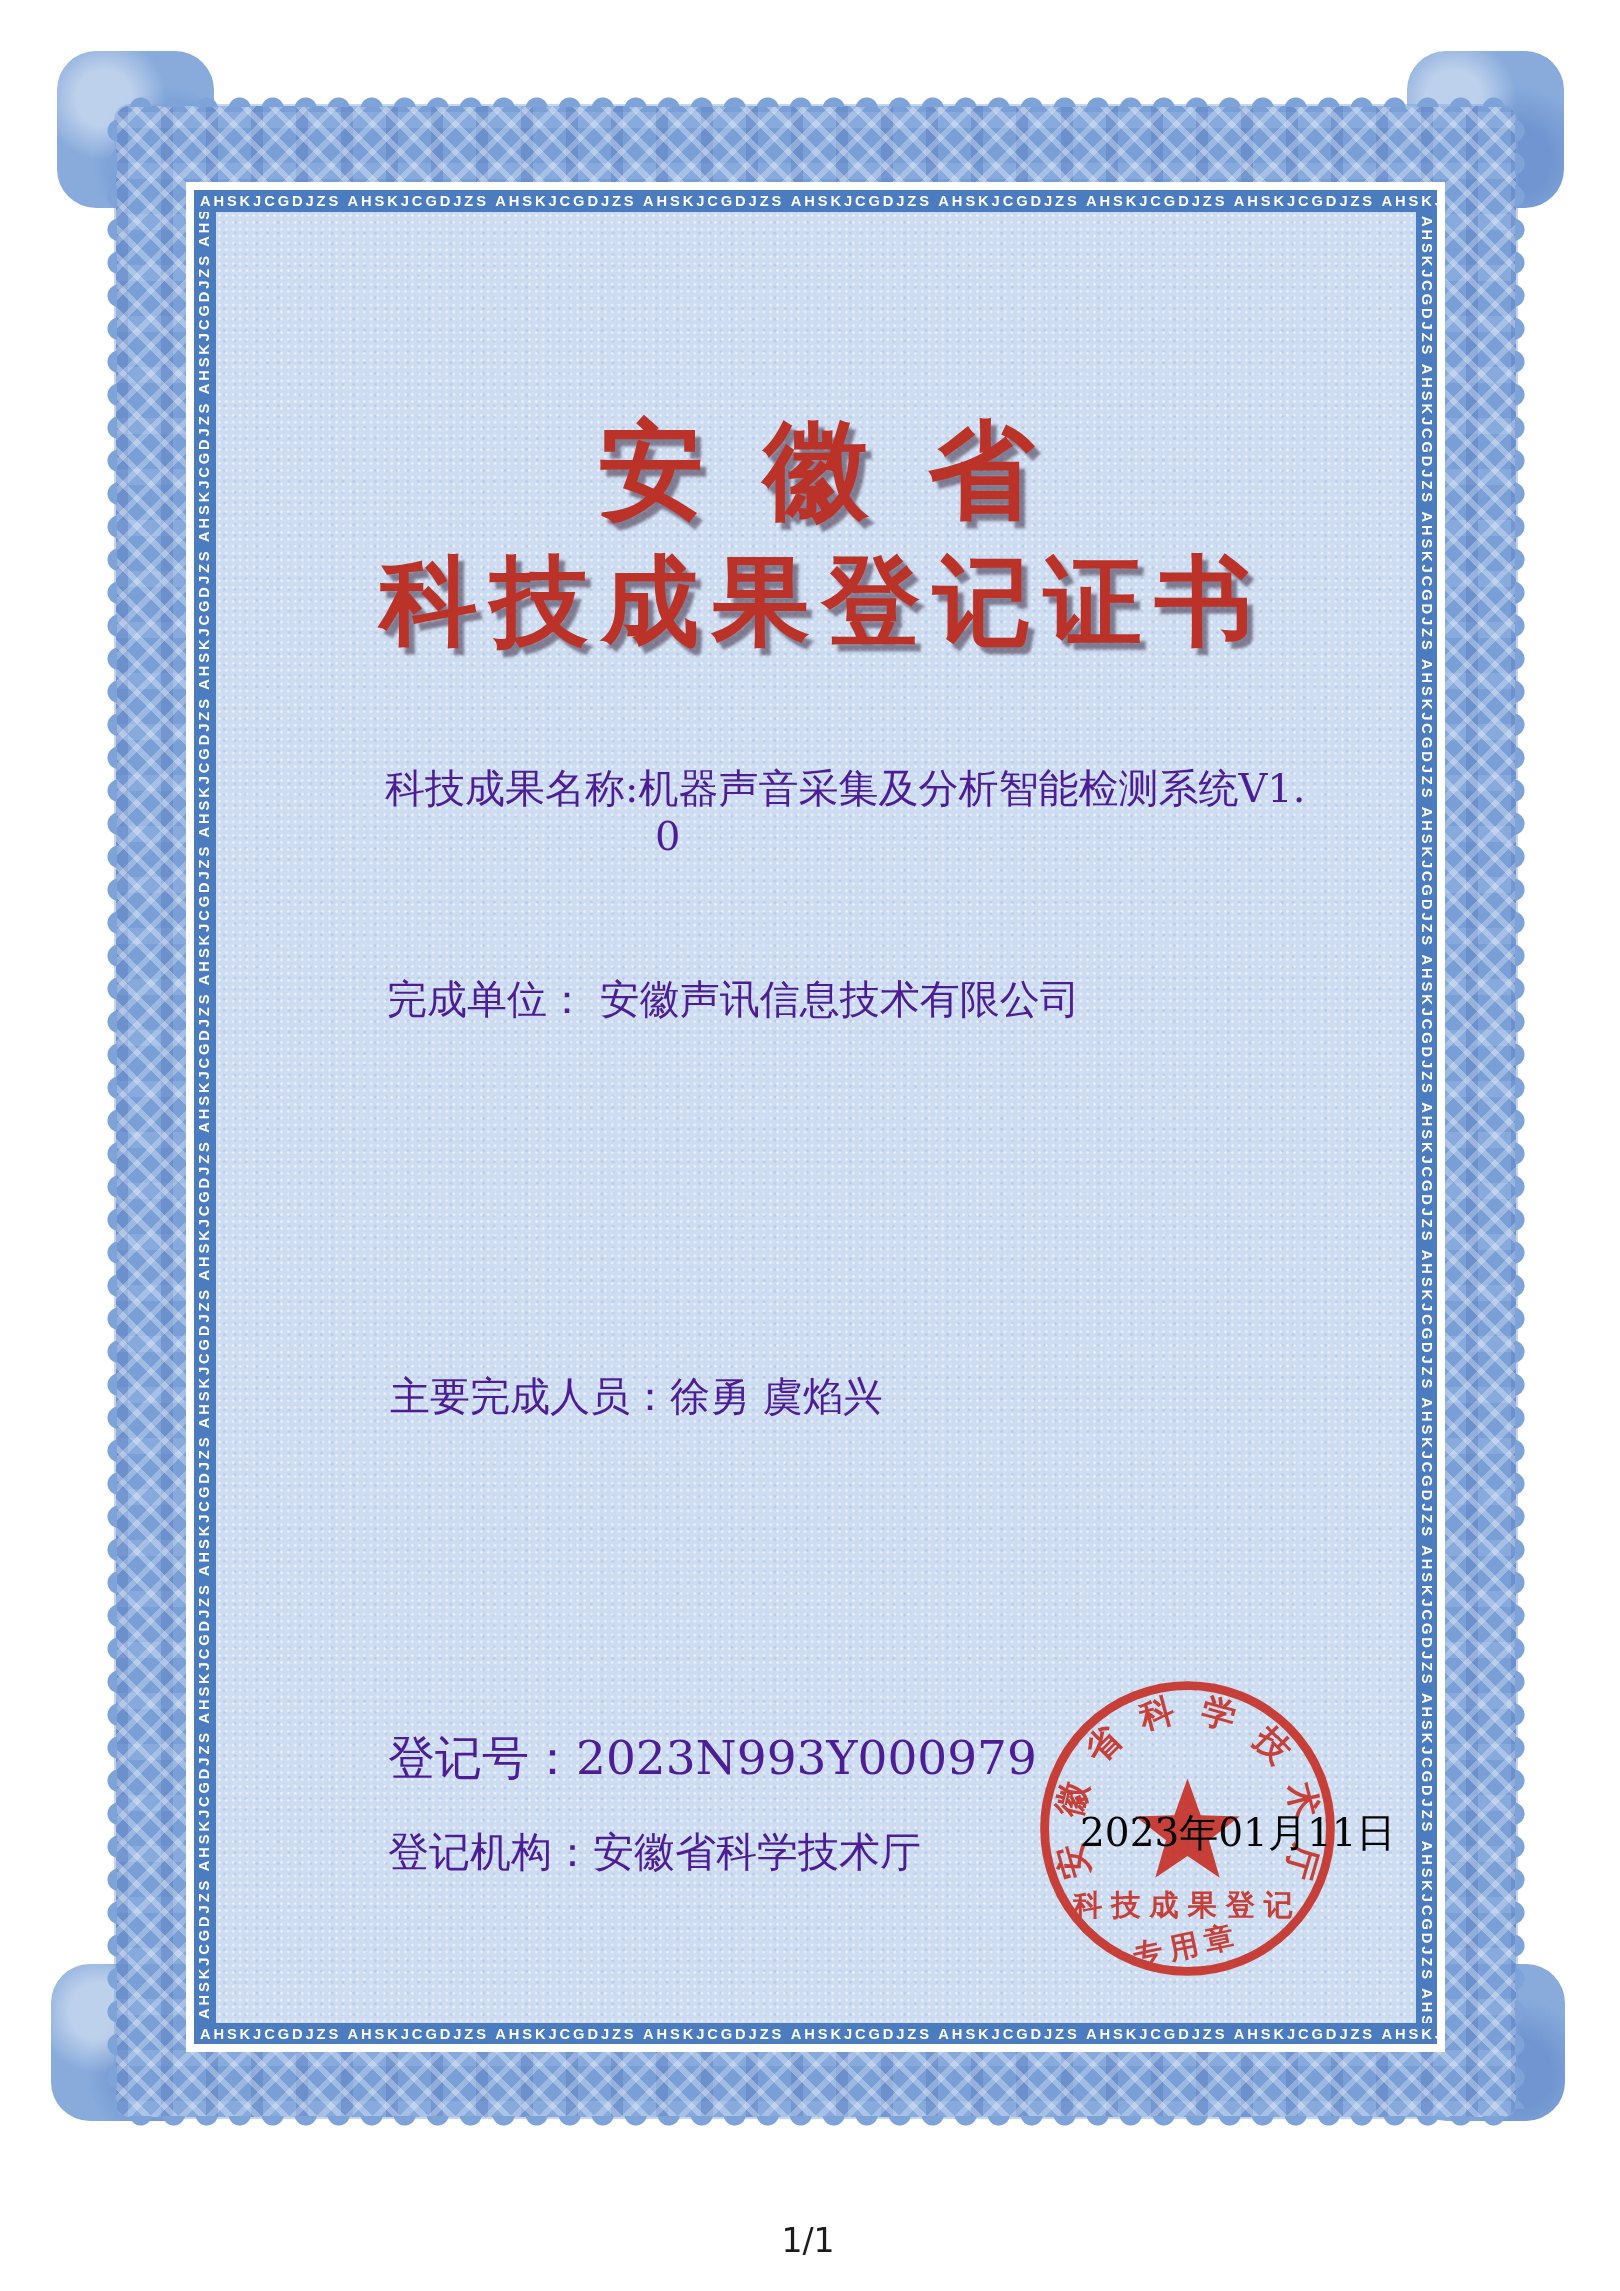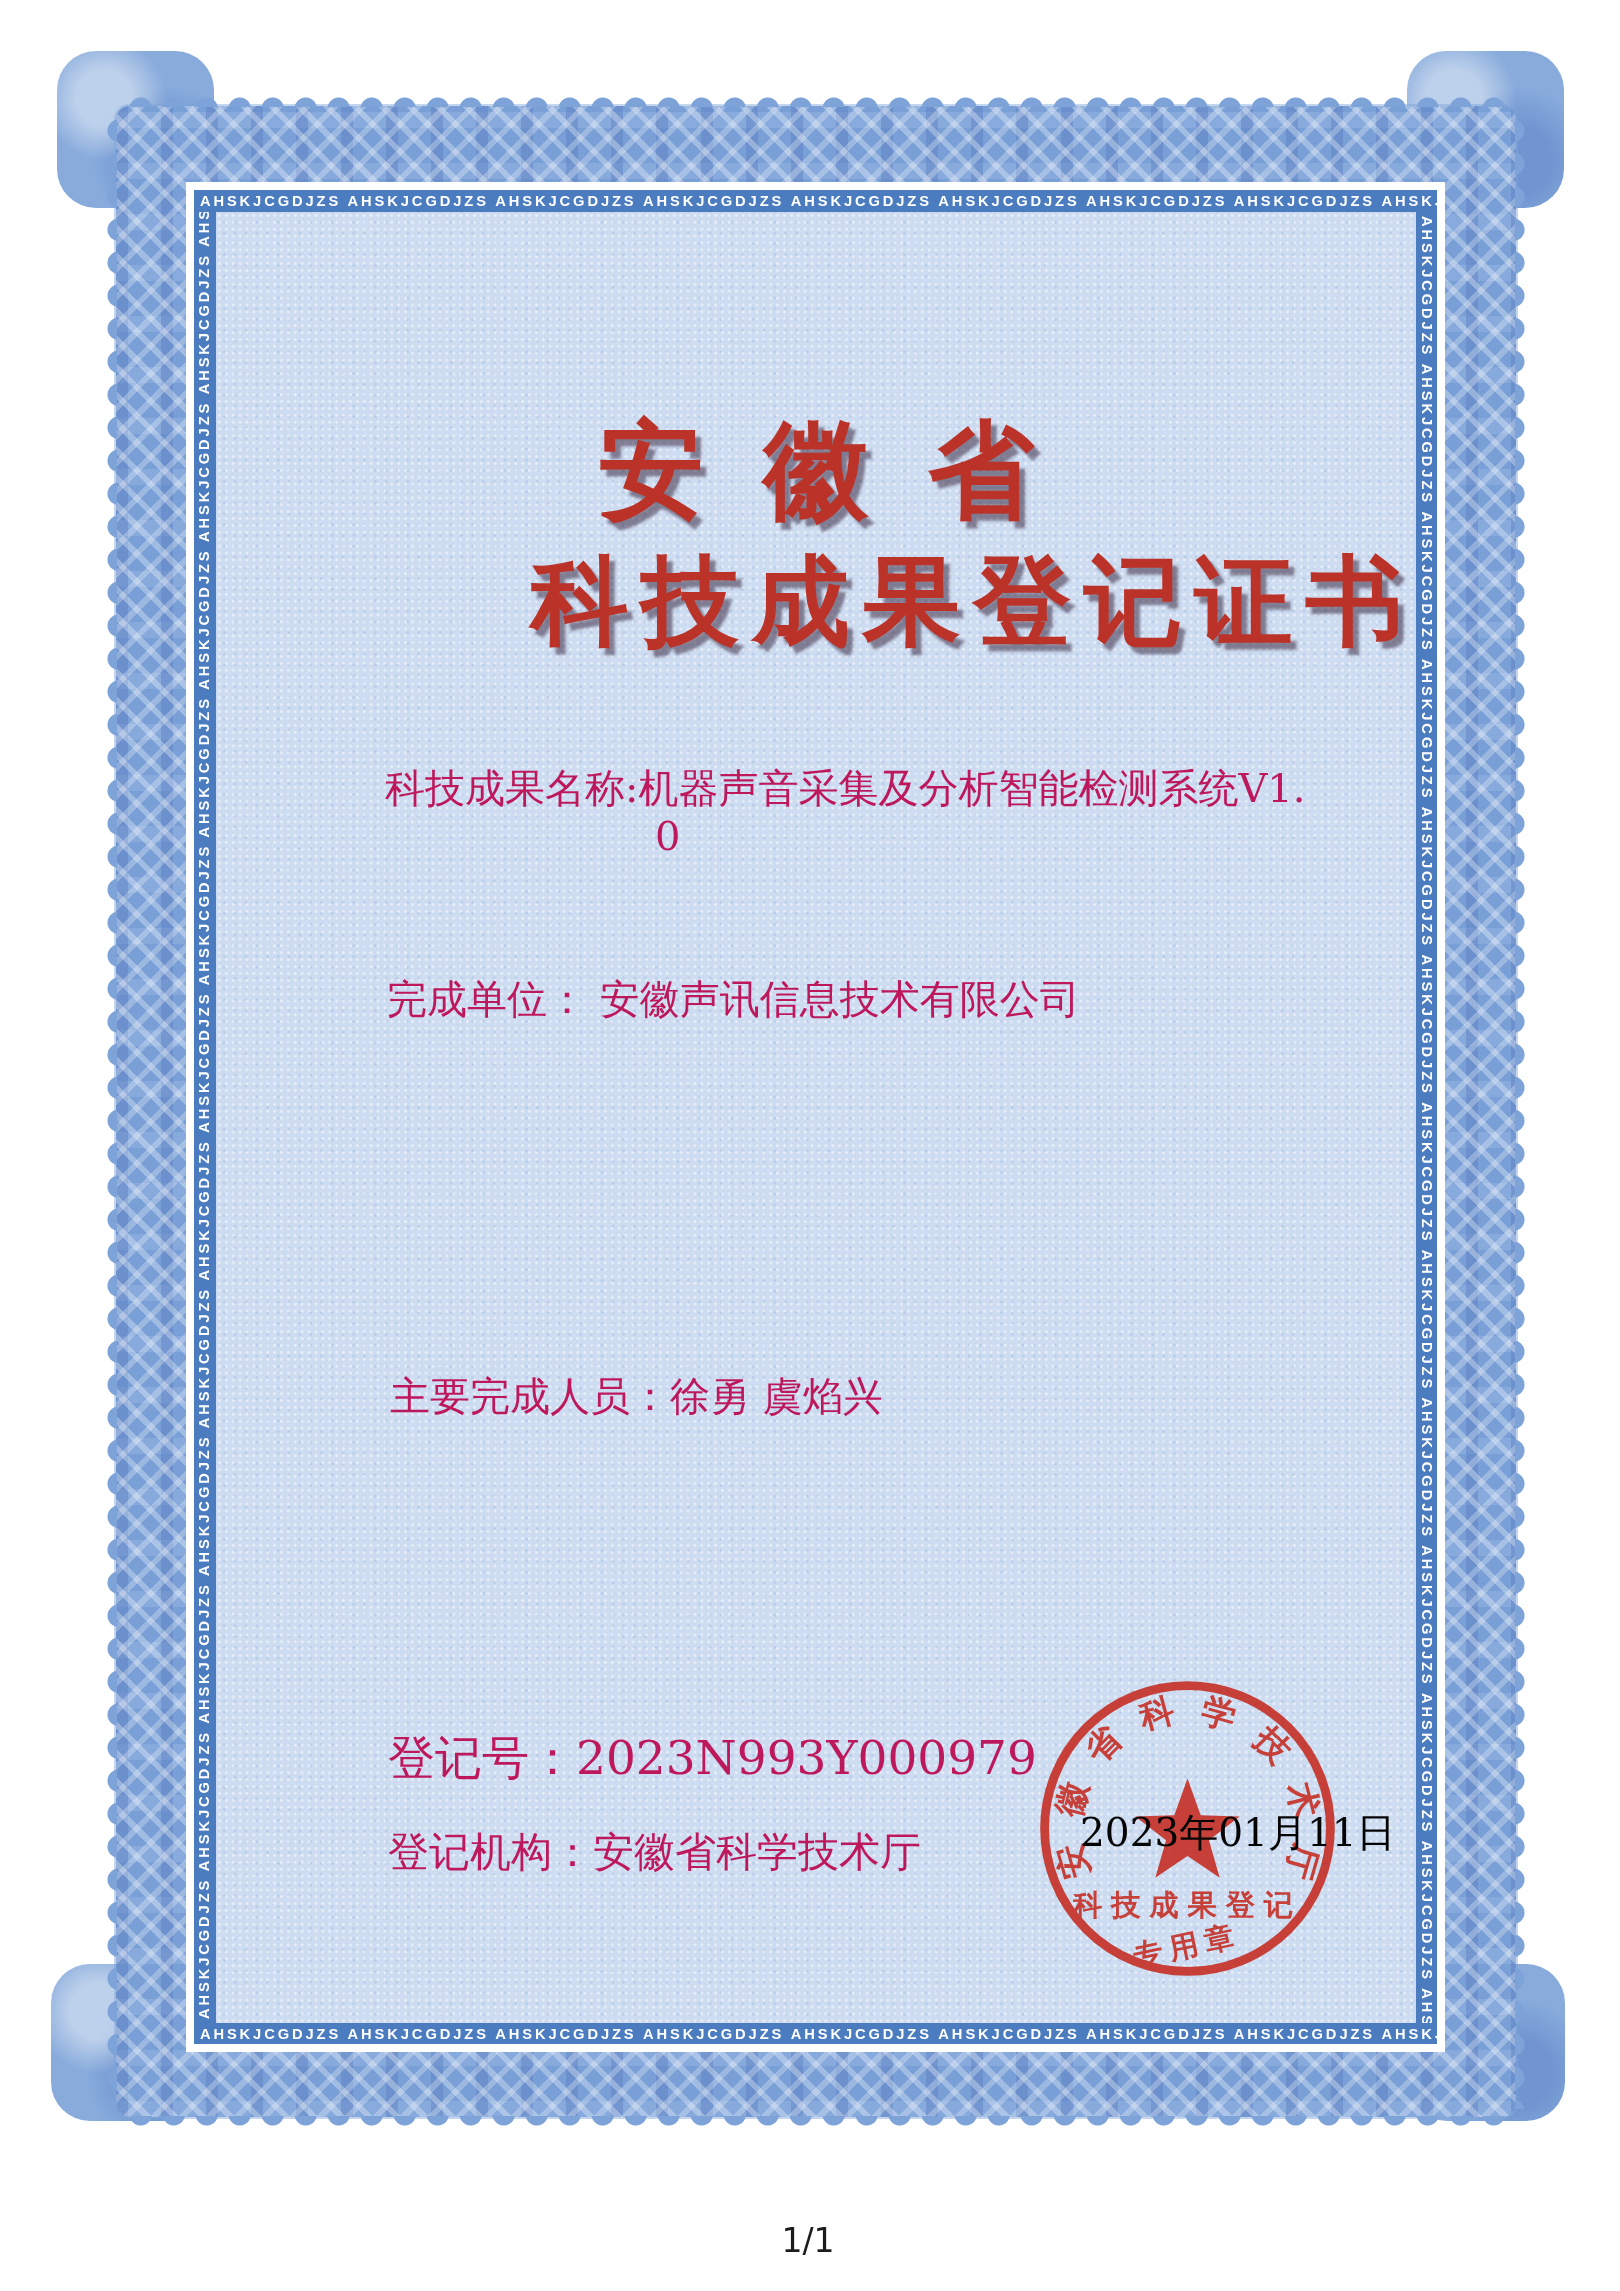--- a/index.html
+++ b/index.html
@@ -67,23 +67,23 @@
   .band-text.bottom{left:194px;top:2023px;width:1243px;height:21.6px;line-height:22.5px;padding-left:5.9px;box-sizing:border-box;}
   .band-text.left{left:194px;top:212px;width:21.6px;height:1811px;writing-mode:vertical-rl;transform:rotate(180deg);line-height:21.6px;padding-top:3.9px;box-sizing:border-box;}
   .band-text.right{left:1415px;top:212px;width:21.6px;height:1811px;writing-mode:vertical-rl;line-height:21.6px;padding-top:3.9px;box-sizing:border-box;}
   
   .title{
     position:absolute;left:216px;width:1200px;text-align:center;
     color:#bb3328;font-weight:700;
     text-shadow:5.9px 6.9px 2.9px rgba(48,28,52,.5);
   }
   .title.l1{top:400px;font-size:106px;letter-spacing:59px;padding-left:59px;box-sizing:border-box;}
-  .title.l2{top:537px;font-size:98px;letter-spacing:12.7px;padding-left:12.7px;box-sizing:border-box;text-align:right;}
+  .title.l2{top:537px;font-size:98px;letter-spacing:12.7px;padding-left:12.7px;box-sizing:border-box;}
   
-  .field{position:absolute;color:#be185d;font-size:40px;line-height:48px;white-space:nowrap;}
+  .field{position:absolute;color:#4c1d95;font-size:40px;line-height:48px;white-space:nowrap;}
   .f-name{left:385px;top:764px;}
   .f-name .wrap2{display:block;margin-left:270px;}
   .f-unit{left:387px;top:975px;}
   .f-people{left:390px;top:1372px;}
   .f-regno{left:388px;top:1734px;font-size:47px;}
   .f-regorg{left:388px;top:1828px;font-size:41px;}
   .date{position:absolute;left:1080px;top:1806px;font-size:39px;color:#050505;z-index:6;white-space:nowrap;}
   .pageno{position:absolute;left:0;top:2221px;width:1616px;text-align:center;font-size:33px;color:#1c1c1c;font-family:"DejaVu Sans", sans-serif;}
   
   .seal{position:absolute;left:1026px;top:1667px;width:323px;height:323px;z-index:5;}

